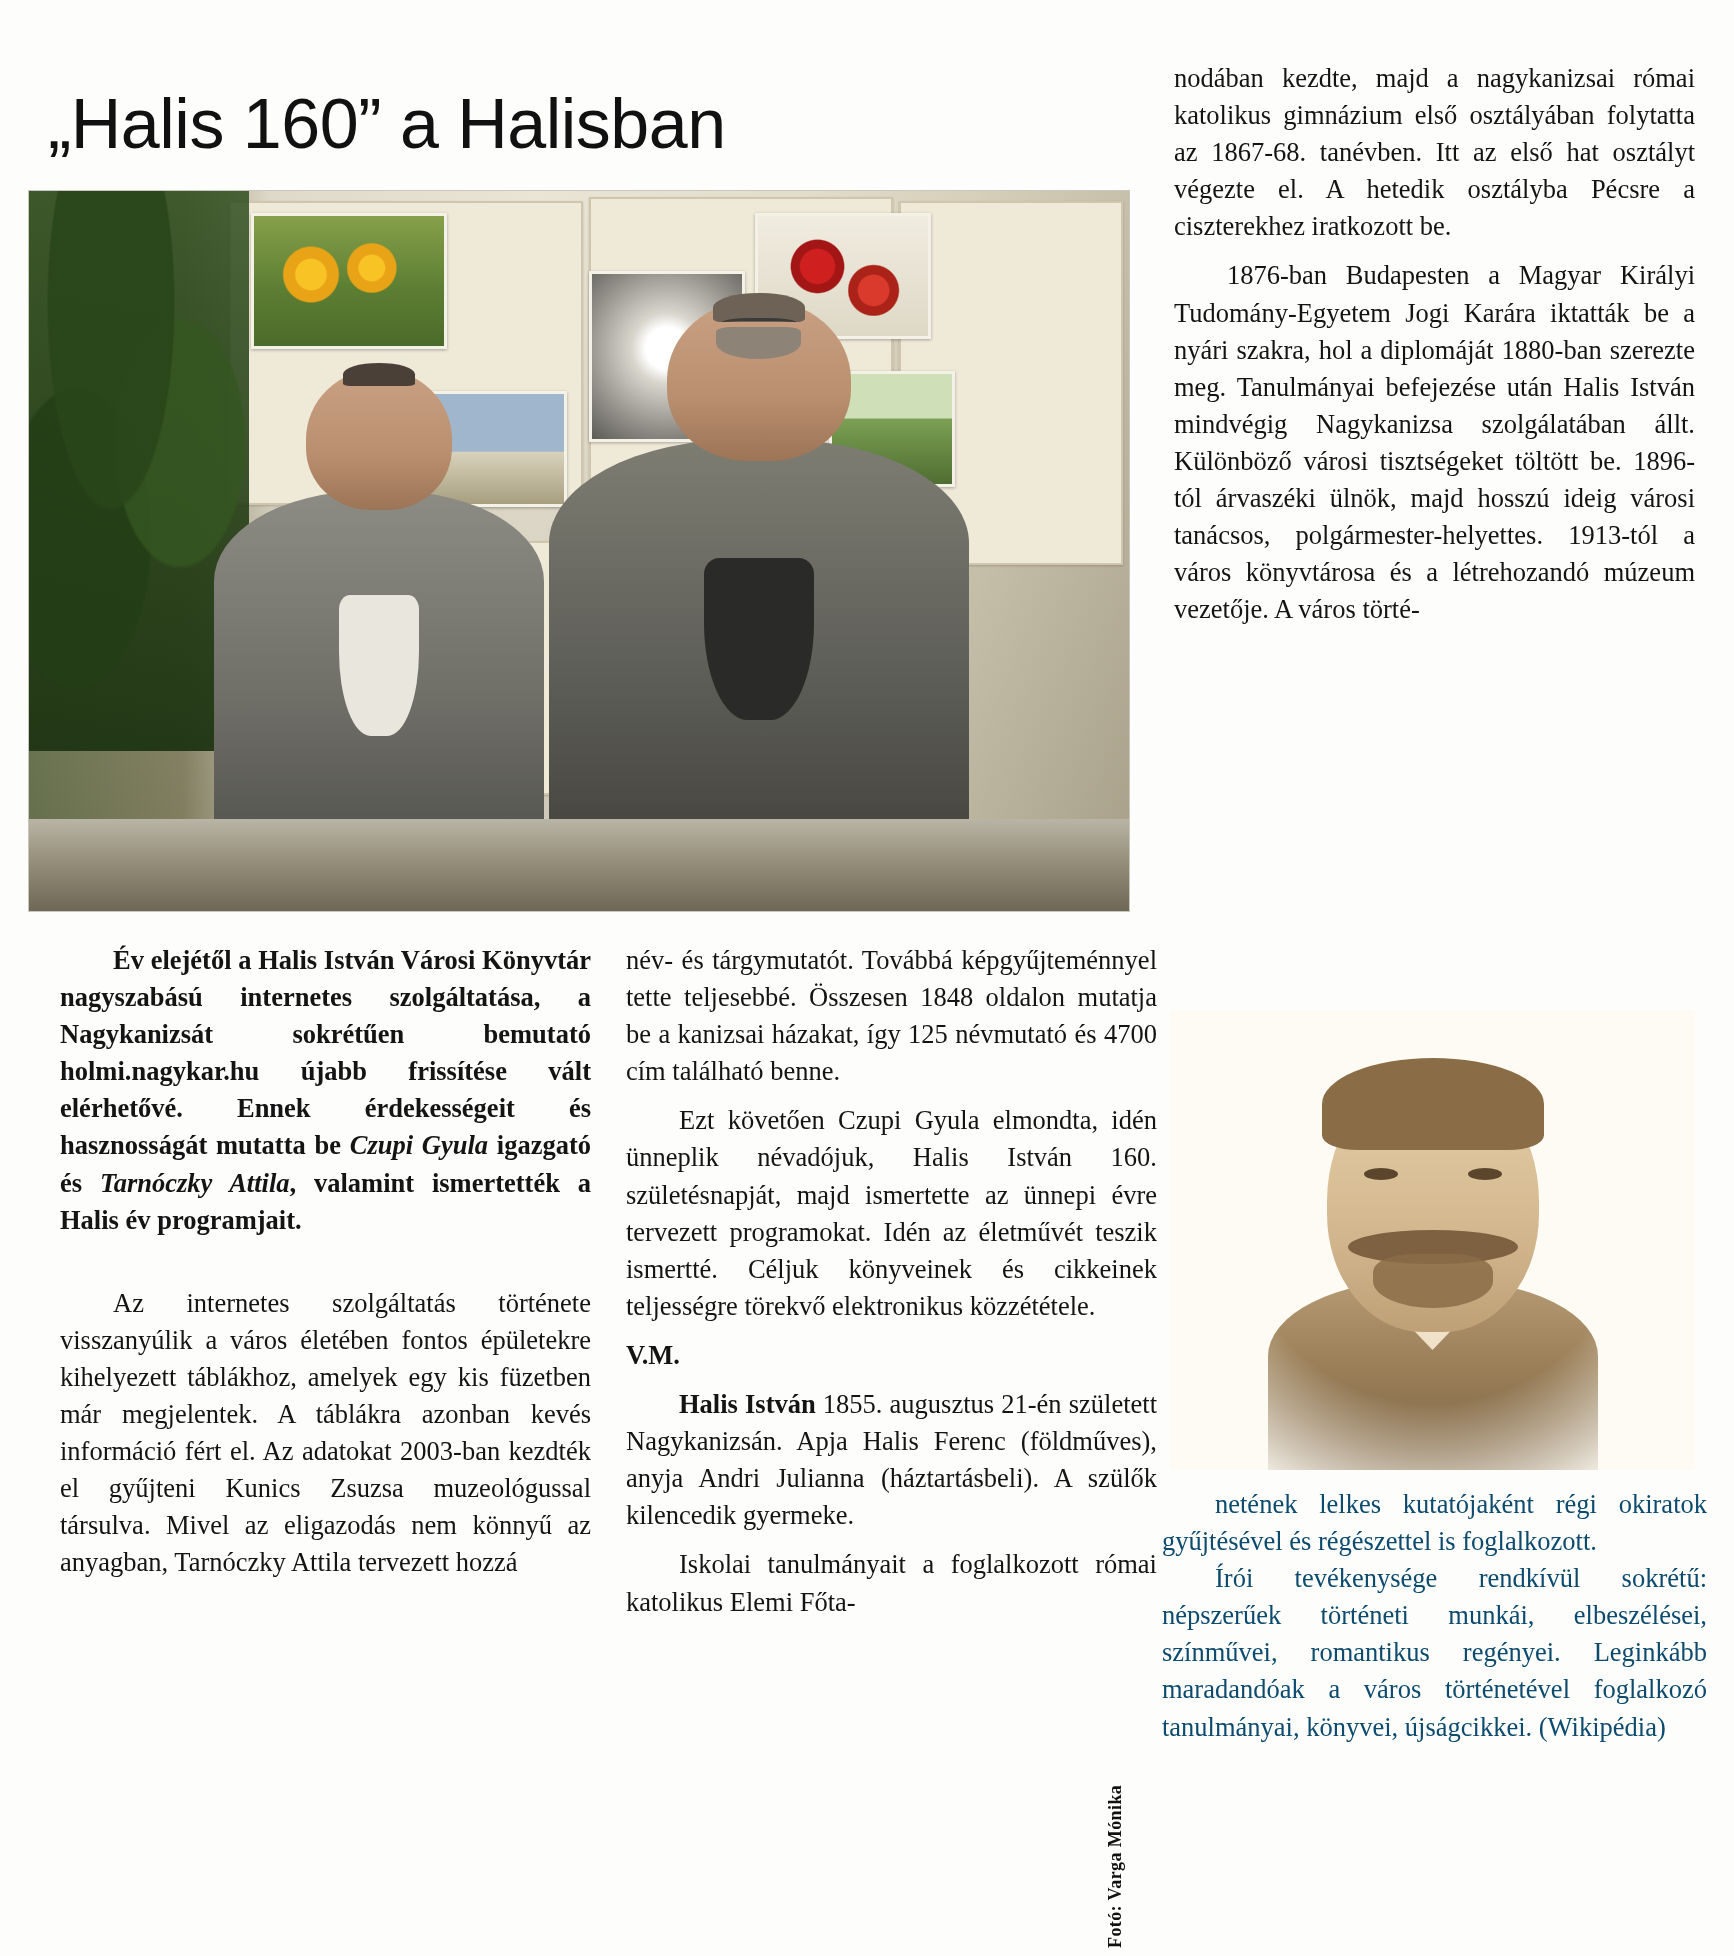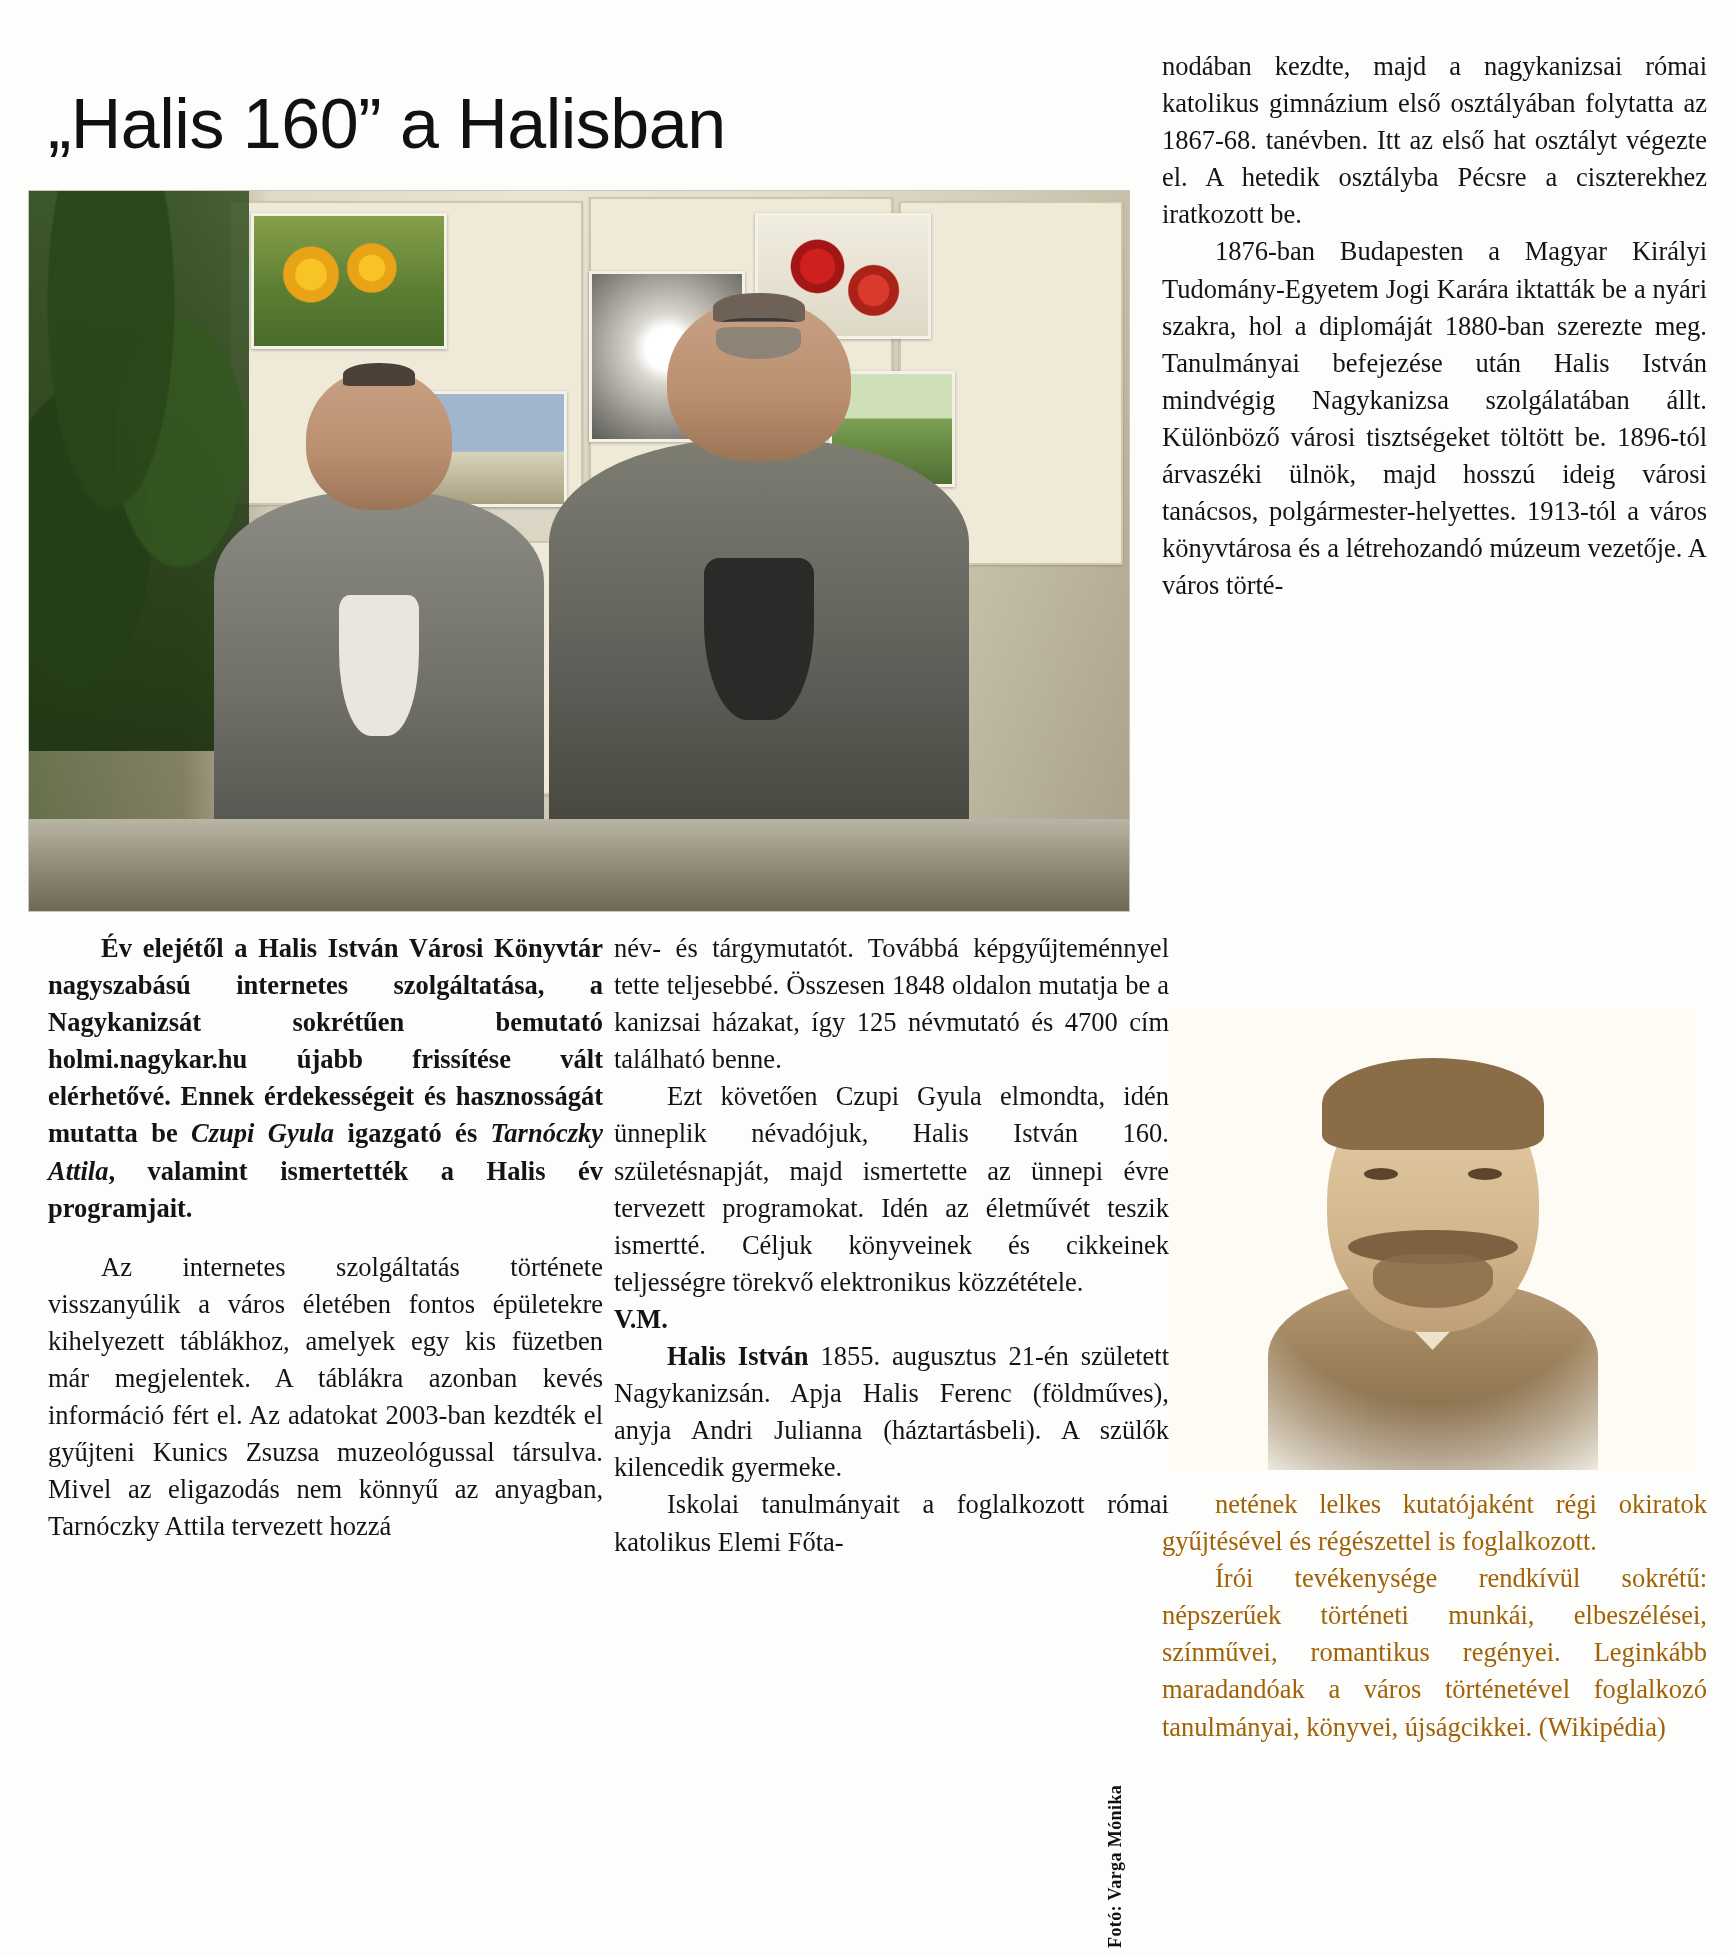--- a/index.html
+++ b/index.html
@@ -188,21 +188,21 @@
 
   
   .col {
     position: absolute;
     font-size: 26.5px;
     line-height: 1.40;
     text-align: justify;
     hyphens: manual;
     color: #141414;
   }
-  .col p { margin: 0; text-indent: 2.0em; }
+  .col p { margin: 12px; text-indent: 2.0em; }
   .col p.noindent { text-indent: 0; }
   .col p.lead { font-weight: bold; }
   .col p.sig { text-indent: 0; text-align: left; font-weight: bold; }
 
   .col1 { left: 48px; top: 930px; width: 555px; }
   .col2 { left: 614px; top: 930px; width: 555px; }
   .col3 { left: 1162px; top: 48px; width: 545px; }
 
   .gap { height: 22px; }
 
@@ -304,21 +304,21 @@
   }
 
   .col3-lower {
     position: absolute;
     left: 1162px;
     top: 1486px;
     width: 545px;
     font-size: 26.5px;
     line-height: 1.40;
     text-align: justify;
-    color: #a16207;
+    color: #0c4a6e;
   }
   .col3-lower p { margin: 0; text-indent: 2.0em; }
 </style>
 </head>
 <body>
 
 <div class="page">
 
   <h1 class="headline">„Halis 160” a Halisban</h1>
 

